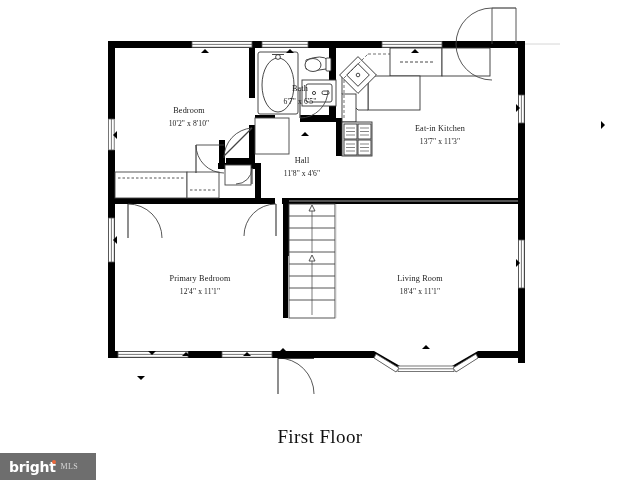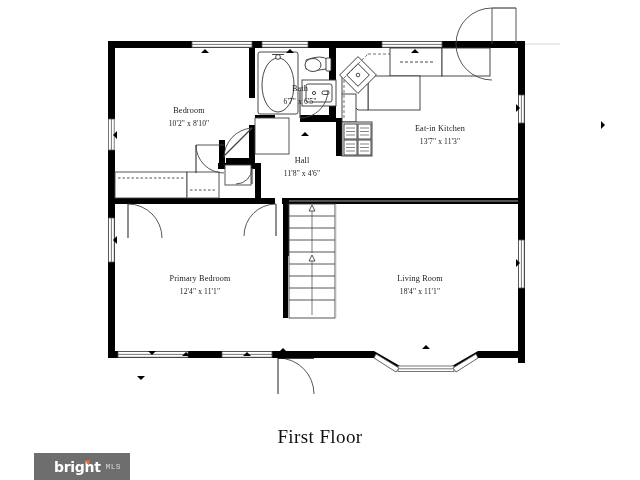--- a/index.html
+++ b/index.html
@@ -43,43 +43,42 @@
   }
   #watermark {
     position: absolute;
     left: 0;
     bottom: 0;
     width: 96px;
     height: 27px;
     background: #6e6e6e;
     display: flex;
     align-items: center;
-    padding-left: 20px;
+    padding-left: 9px;
     box-sizing: border-box;
-    margin-left: 34px;
   }
   #watermark .wm-bright {
     font-family: "DejaVu Sans", sans-serif;
     font-weight: bold;
     font-size: 14px;
     color: #ffffff;
     letter-spacing: -0.3px;
     position: relative;
   }
   #watermark .wm-dot {
     position: absolute;
     right: -1px;
     top: 1px;
     width: 4px;
     height: 4px;
     border-radius: 50%;
     background: #e8673c;
   }
   #watermark .wm-mls {
-    font-family: Liberation Mono, monospace;
+    font-family: Liberation Serif, serif;
     font-size: 8px;
     color: #d8d8d8;
     margin-left: 5px;
     letter-spacing: 0.3px;
   }
 </style>
 </head>
 <body>
 
 <svg id="floorplan-canvas" viewBox="0 0 640 480" xmlns="http://www.w3.org/2000/svg">

